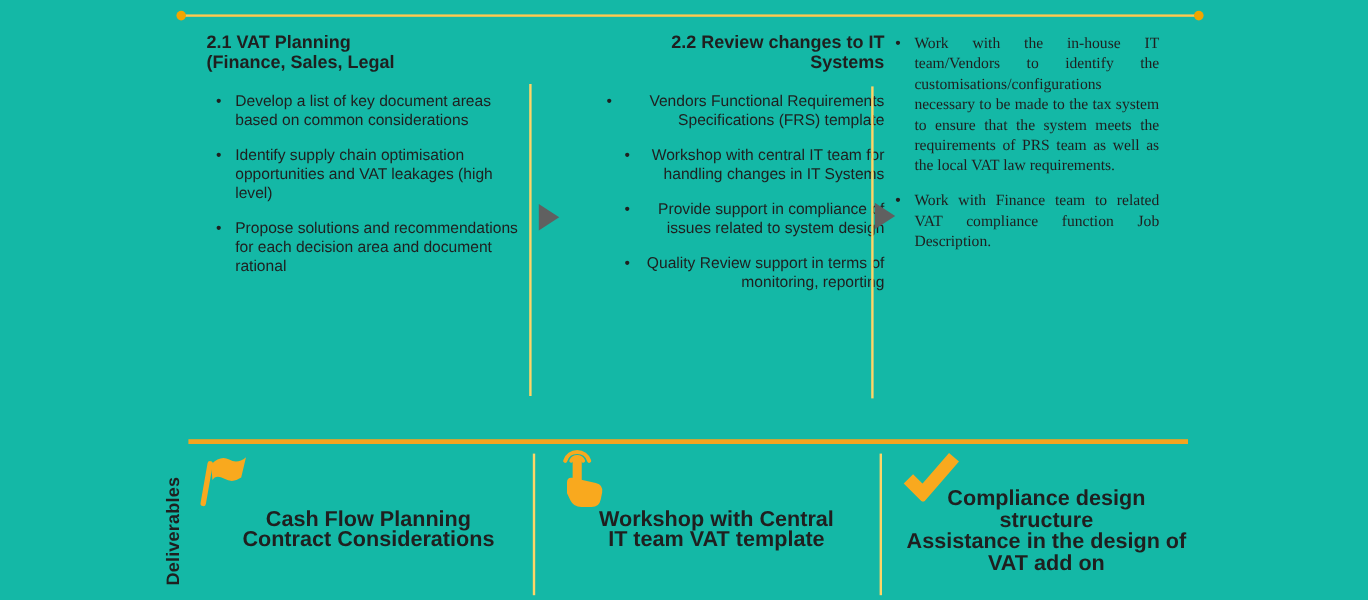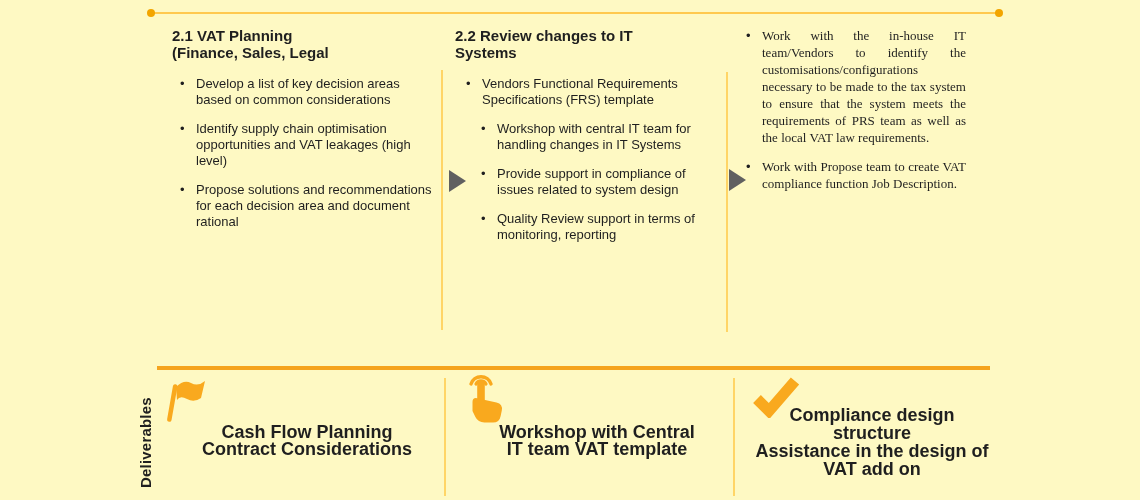--- a/index.html
+++ b/index.html
@@ -6,40 +6,40 @@
     --accent_light:#FFC94F;
     --accent:#F5A41E;
     --divider:#FFD566;
     --arrow:#606060;
     --text:#1F1F1F;
   }
   html,body{margin:0;padding:0;background:#fff;}
   .canvas{
     position:relative;
     width:1140px;height:500px;
-    background:#fef9c3;
+    background:#14b8a6;
     font-family:"Liberation Sans","DejaVu Sans",sans-serif;
     color:var(--text);
     overflow:hidden;
   }
   
   .top-line{position:absolute;left:151px;top:12px;width:848px;height:2px;background:var(--accent_light);}
   .dot{position:absolute;width:8px;height:8px;border-radius:50%;background:#F2A500;top:9px;}
   .dot.left{left:147px;}
   .dot.right{left:995px;}
 
   
   .phase{position:absolute;top:27px;}
   .phase-title{font-size:15px;line-height:17px;font-weight:bold;white-space:pre;margin:0 0 15px 0;}
   .bullets{font-size:13px;line-height:16px;}
   .bullet{display:flex;margin-bottom:13px;}
   .bullet .marker{width:7px;margin-right:9px;flex:0 0 auto;}
   .col1{left:172px;width:262px;}
   .col1 .bullets{padding-left:8px;}
-  .col2{left:455px;width:245px;}
+  .col2{left:492px;width:245px;text-align:right;}
   .col2 .bullets{padding-left:11px;}
   .col2 .bullet.indent{margin-left:15px;}
   .col3{left:743px;width:223px;}
   .col3 .bullets{padding-left:3px;line-height:17px;}
   .col3 .bullet .btext{text-align:justify;font-family:Liberation Serif, serif;}
   .col3 .bullet{margin-bottom:12px;}
 
   
   .vline{position:absolute;width:2px;background:var(--divider);}
   .vline.t1{left:441px;top:70px;height:260px;}
@@ -82,21 +82,21 @@
   <div class="top-line"></div>
   <div class="dot left"></div>
   <div class="dot right"></div>
 
   <div class="phase col1">
     <div class="phase-title">2.1 VAT Planning
 (Finance, Sales, Legal</div>
     <div class="bullets">
       <div class="bullet">
         <span class="marker">•</span>
-        <span class="btext">Develop a list of key decision areas based on common considerations</span>
+        <span class="btext">Develop a list of key document areas based on common considerations</span>
       </div>
       <div class="bullet">
         <span class="marker">•</span>
         <span class="btext">Identify supply chain optimisation opportunities and VAT leakages  (high level)</span>
       </div>
       <div class="bullet">
         <span class="marker">•</span>
         <span class="btext">Propose solutions and  recommendations for each decision  area and document rational</span>
       </div>
     </div>
@@ -132,21 +132,21 @@
   <div class="flow-arrow a2"></div>
 
   <div class="phase col3">
     <div class="bullets">
       <div class="bullet">
         <span class="marker">•</span>
         <span class="btext">Work with the in-house IT team/Vendors to identify the customisations/configurations necessary to be made to the tax system to ensure that the system meets the requirements of PRS team  as well as the local VAT law requirements.</span>
       </div>
       <div class="bullet">
         <span class="marker">•</span>
-        <span class="btext">Work with Propose team to create VAT compliance function Job Description.</span>
+        <span class="btext">Work with Finance team to related VAT compliance function Job Description.</span>
       </div>
     </div>
   </div>
 
   <div class="band-line"></div>
   <div class="deliv-label">Deliverables</div>
   <div class="vline b1"></div>
   <div class="vline b2"></div>
 
   <svg class="deliv-icon icon-flag" width="44" height="48" viewBox="0 0 44 48">

